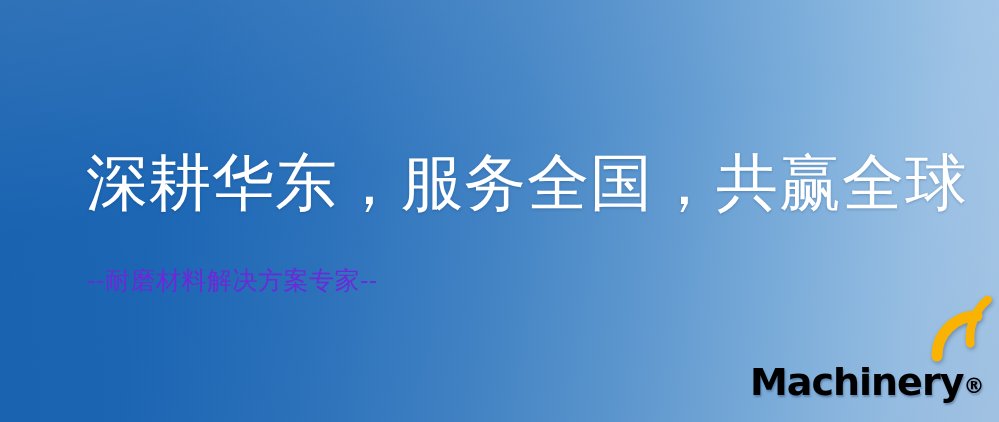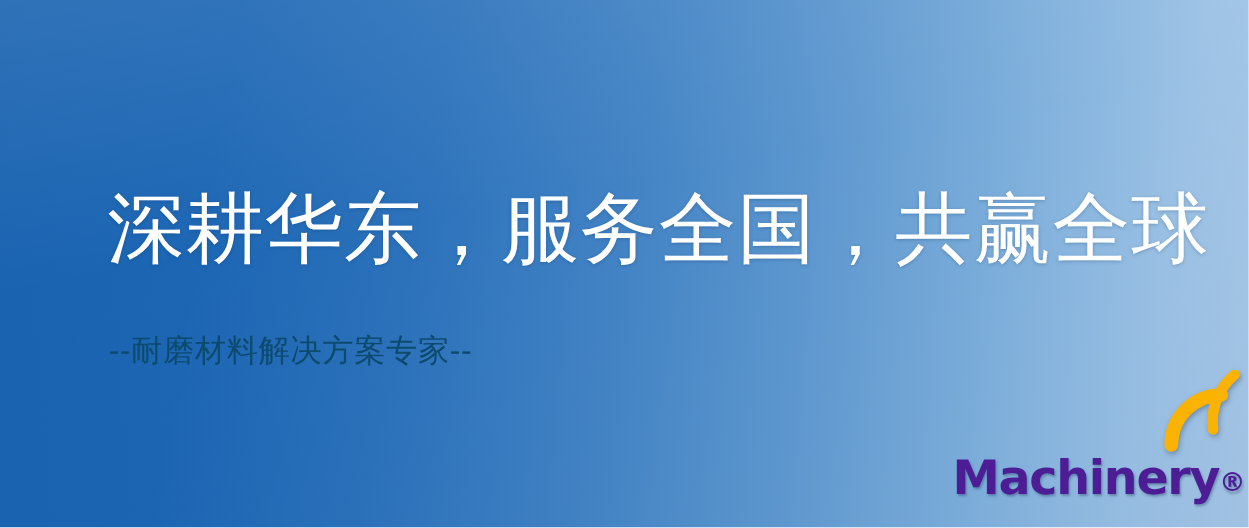--- a/index.html
+++ b/index.html
@@ -52,21 +52,21 @@
     text-shadow: 0 1px 3px rgba(10,50,100,0.28);
   }
 
   #subtitle {
     position: absolute;
     left: 87px;
     top: 267px;
     font-family: "DejaVu Serif", "Liberation Serif", serif;
     font-size: 25px;
     line-height: 1.1;
-    color: #0c4a6e;
+    color: #6d28d9;
     white-space: nowrap;
     letter-spacing: 0.5px;
   }
 
   
   #logo {
     position: absolute;
     left: 744px;
     top: 300px;
     width: 252px;
@@ -91,28 +91,28 @@
   #logo-waves {
     position: absolute;
     left: 173px;
     top: -4px;
     width: 78px;
     height: 66px;
     filter: drop-shadow(1px 2px 2px rgba(20,45,85,0.35));
   }
   #logo-subword {
     position: absolute;
-    left: 18px;
+    left: 6px;
     top: 63px;
     font-family: "DejaVu Sans", "Liberation Sans", sans-serif;
     font-size: 38px;
     font-weight: bold;
     letter-spacing: -1px;
     line-height: 1;
-    color: #4c1d95;
+    color: #000000;
     text-shadow: 1px 2px 2px rgba(20,45,85,0.35);
     white-space: nowrap;
     text-align: right;
   }
   #logo-subword .reg {
     font-size: 21px;
     vertical-align: 2px;
     letter-spacing: 0;
   }
 </style>

